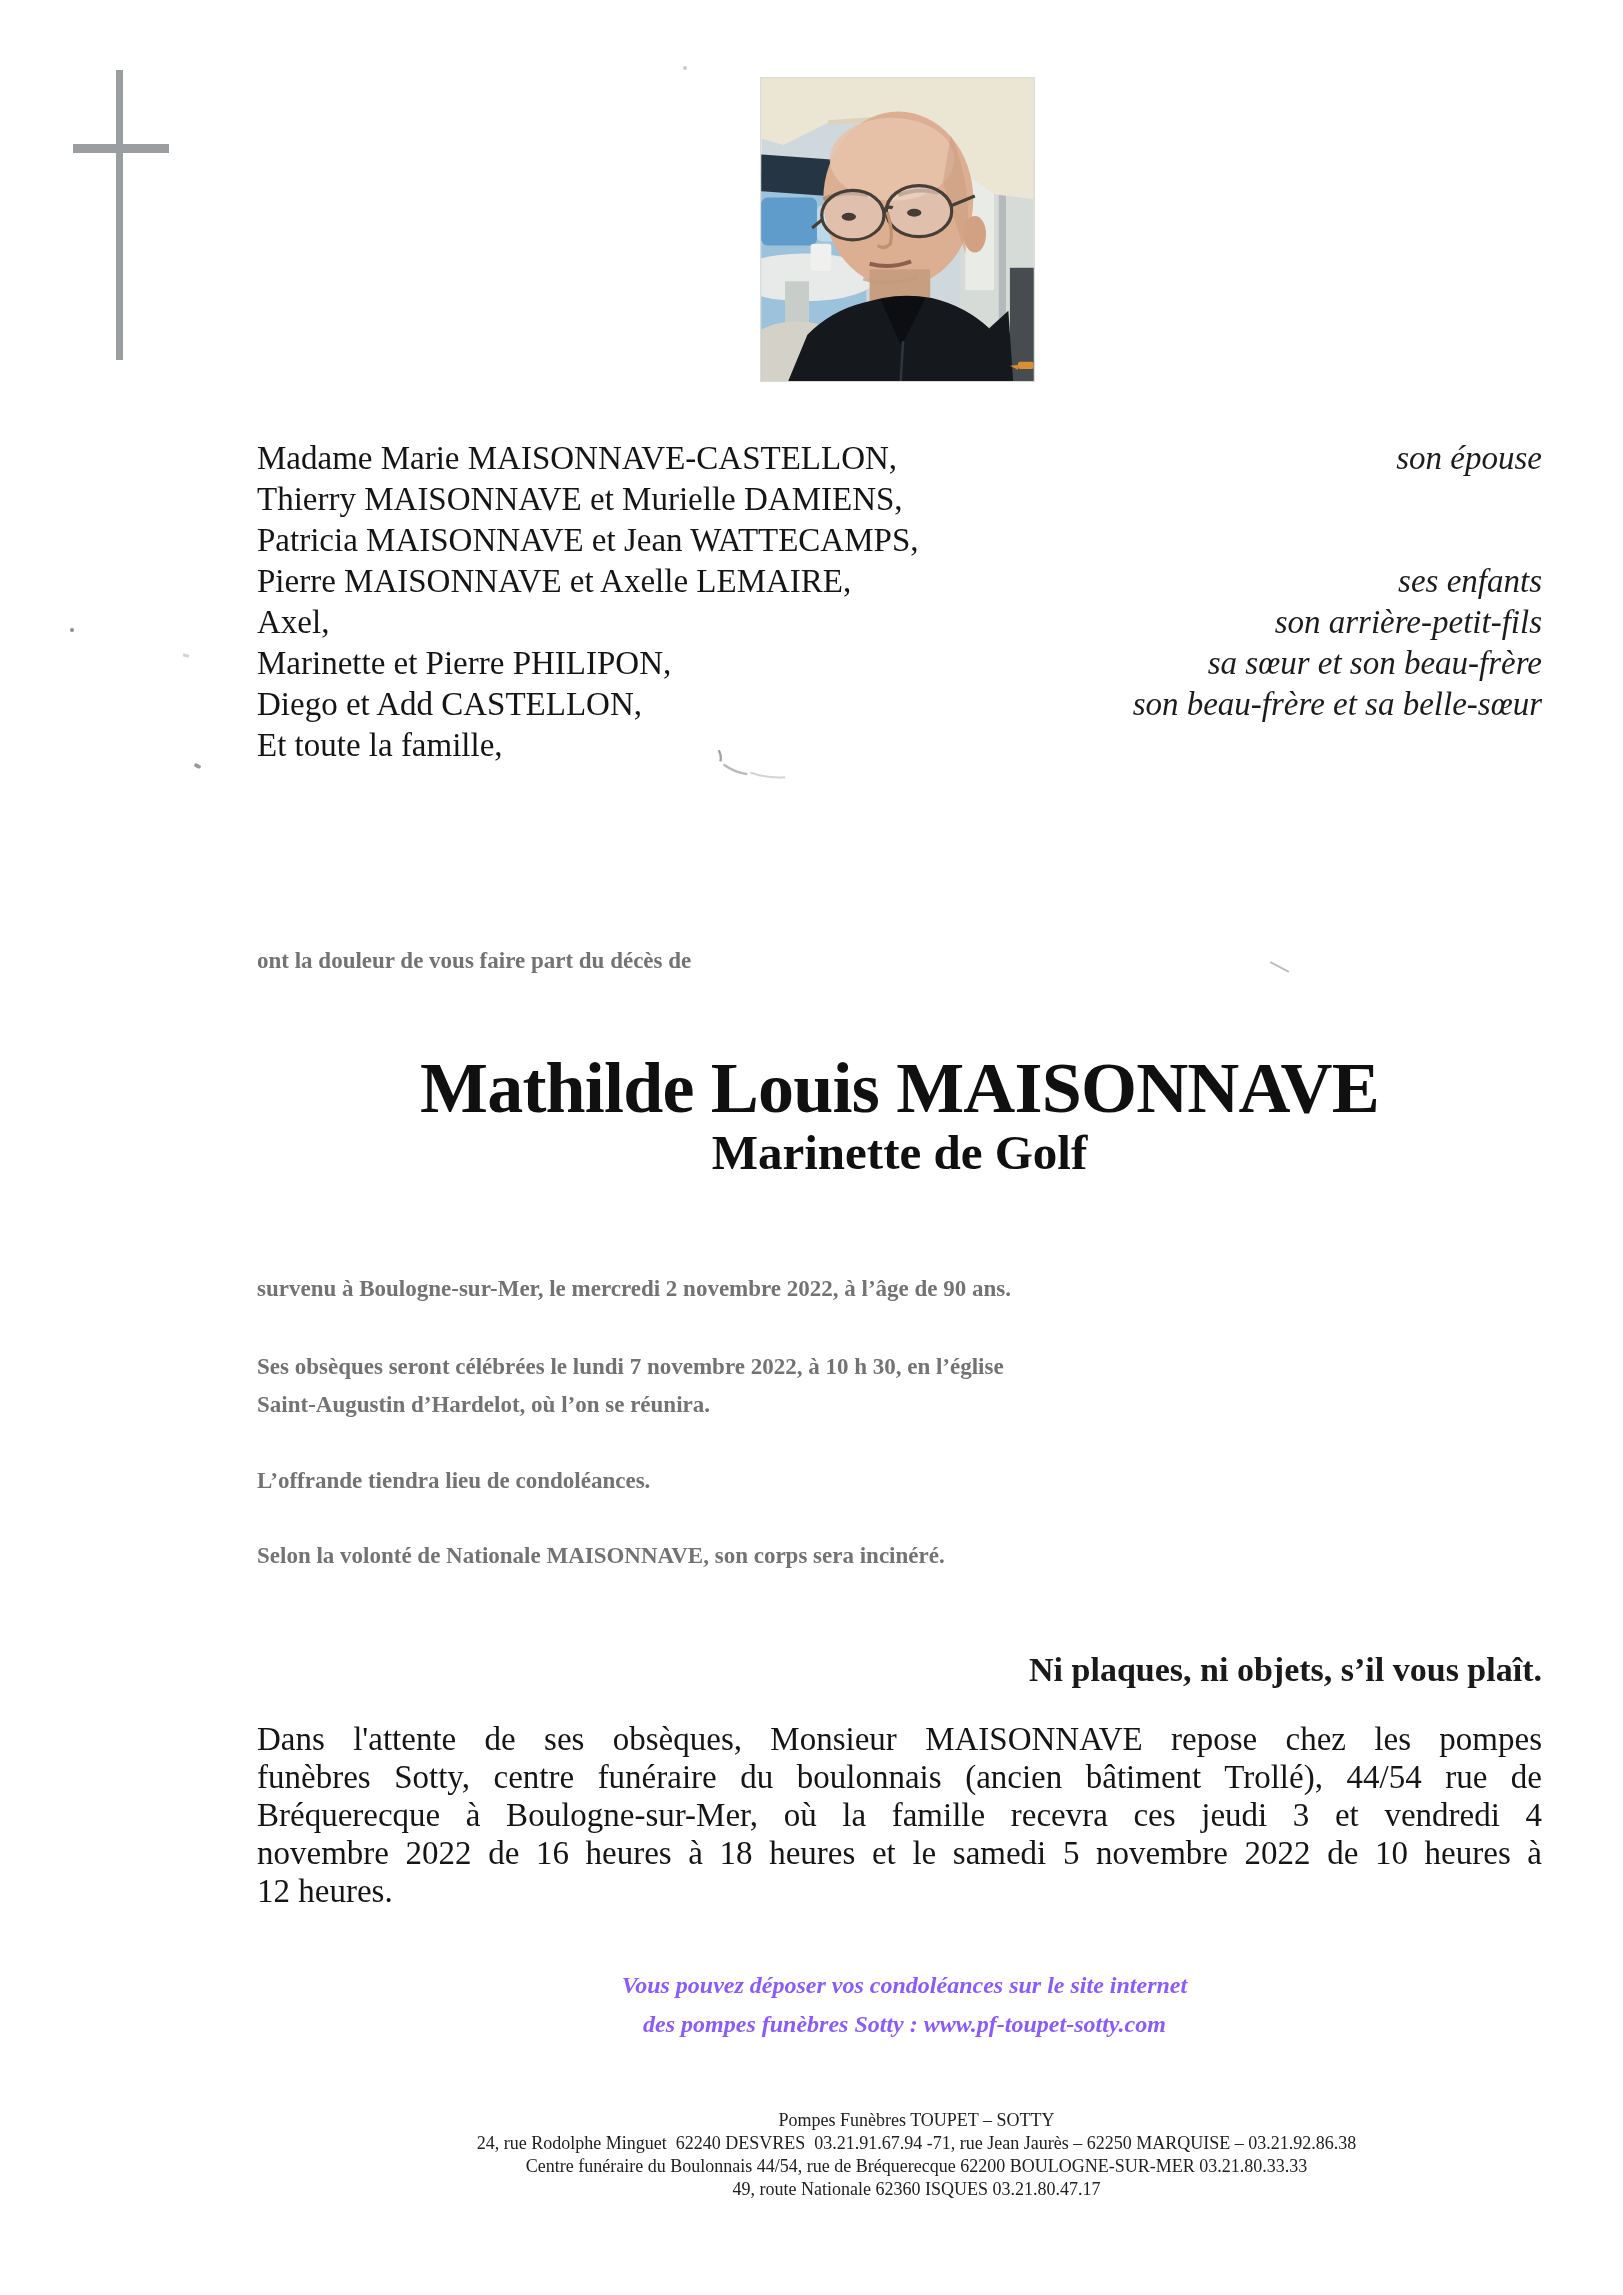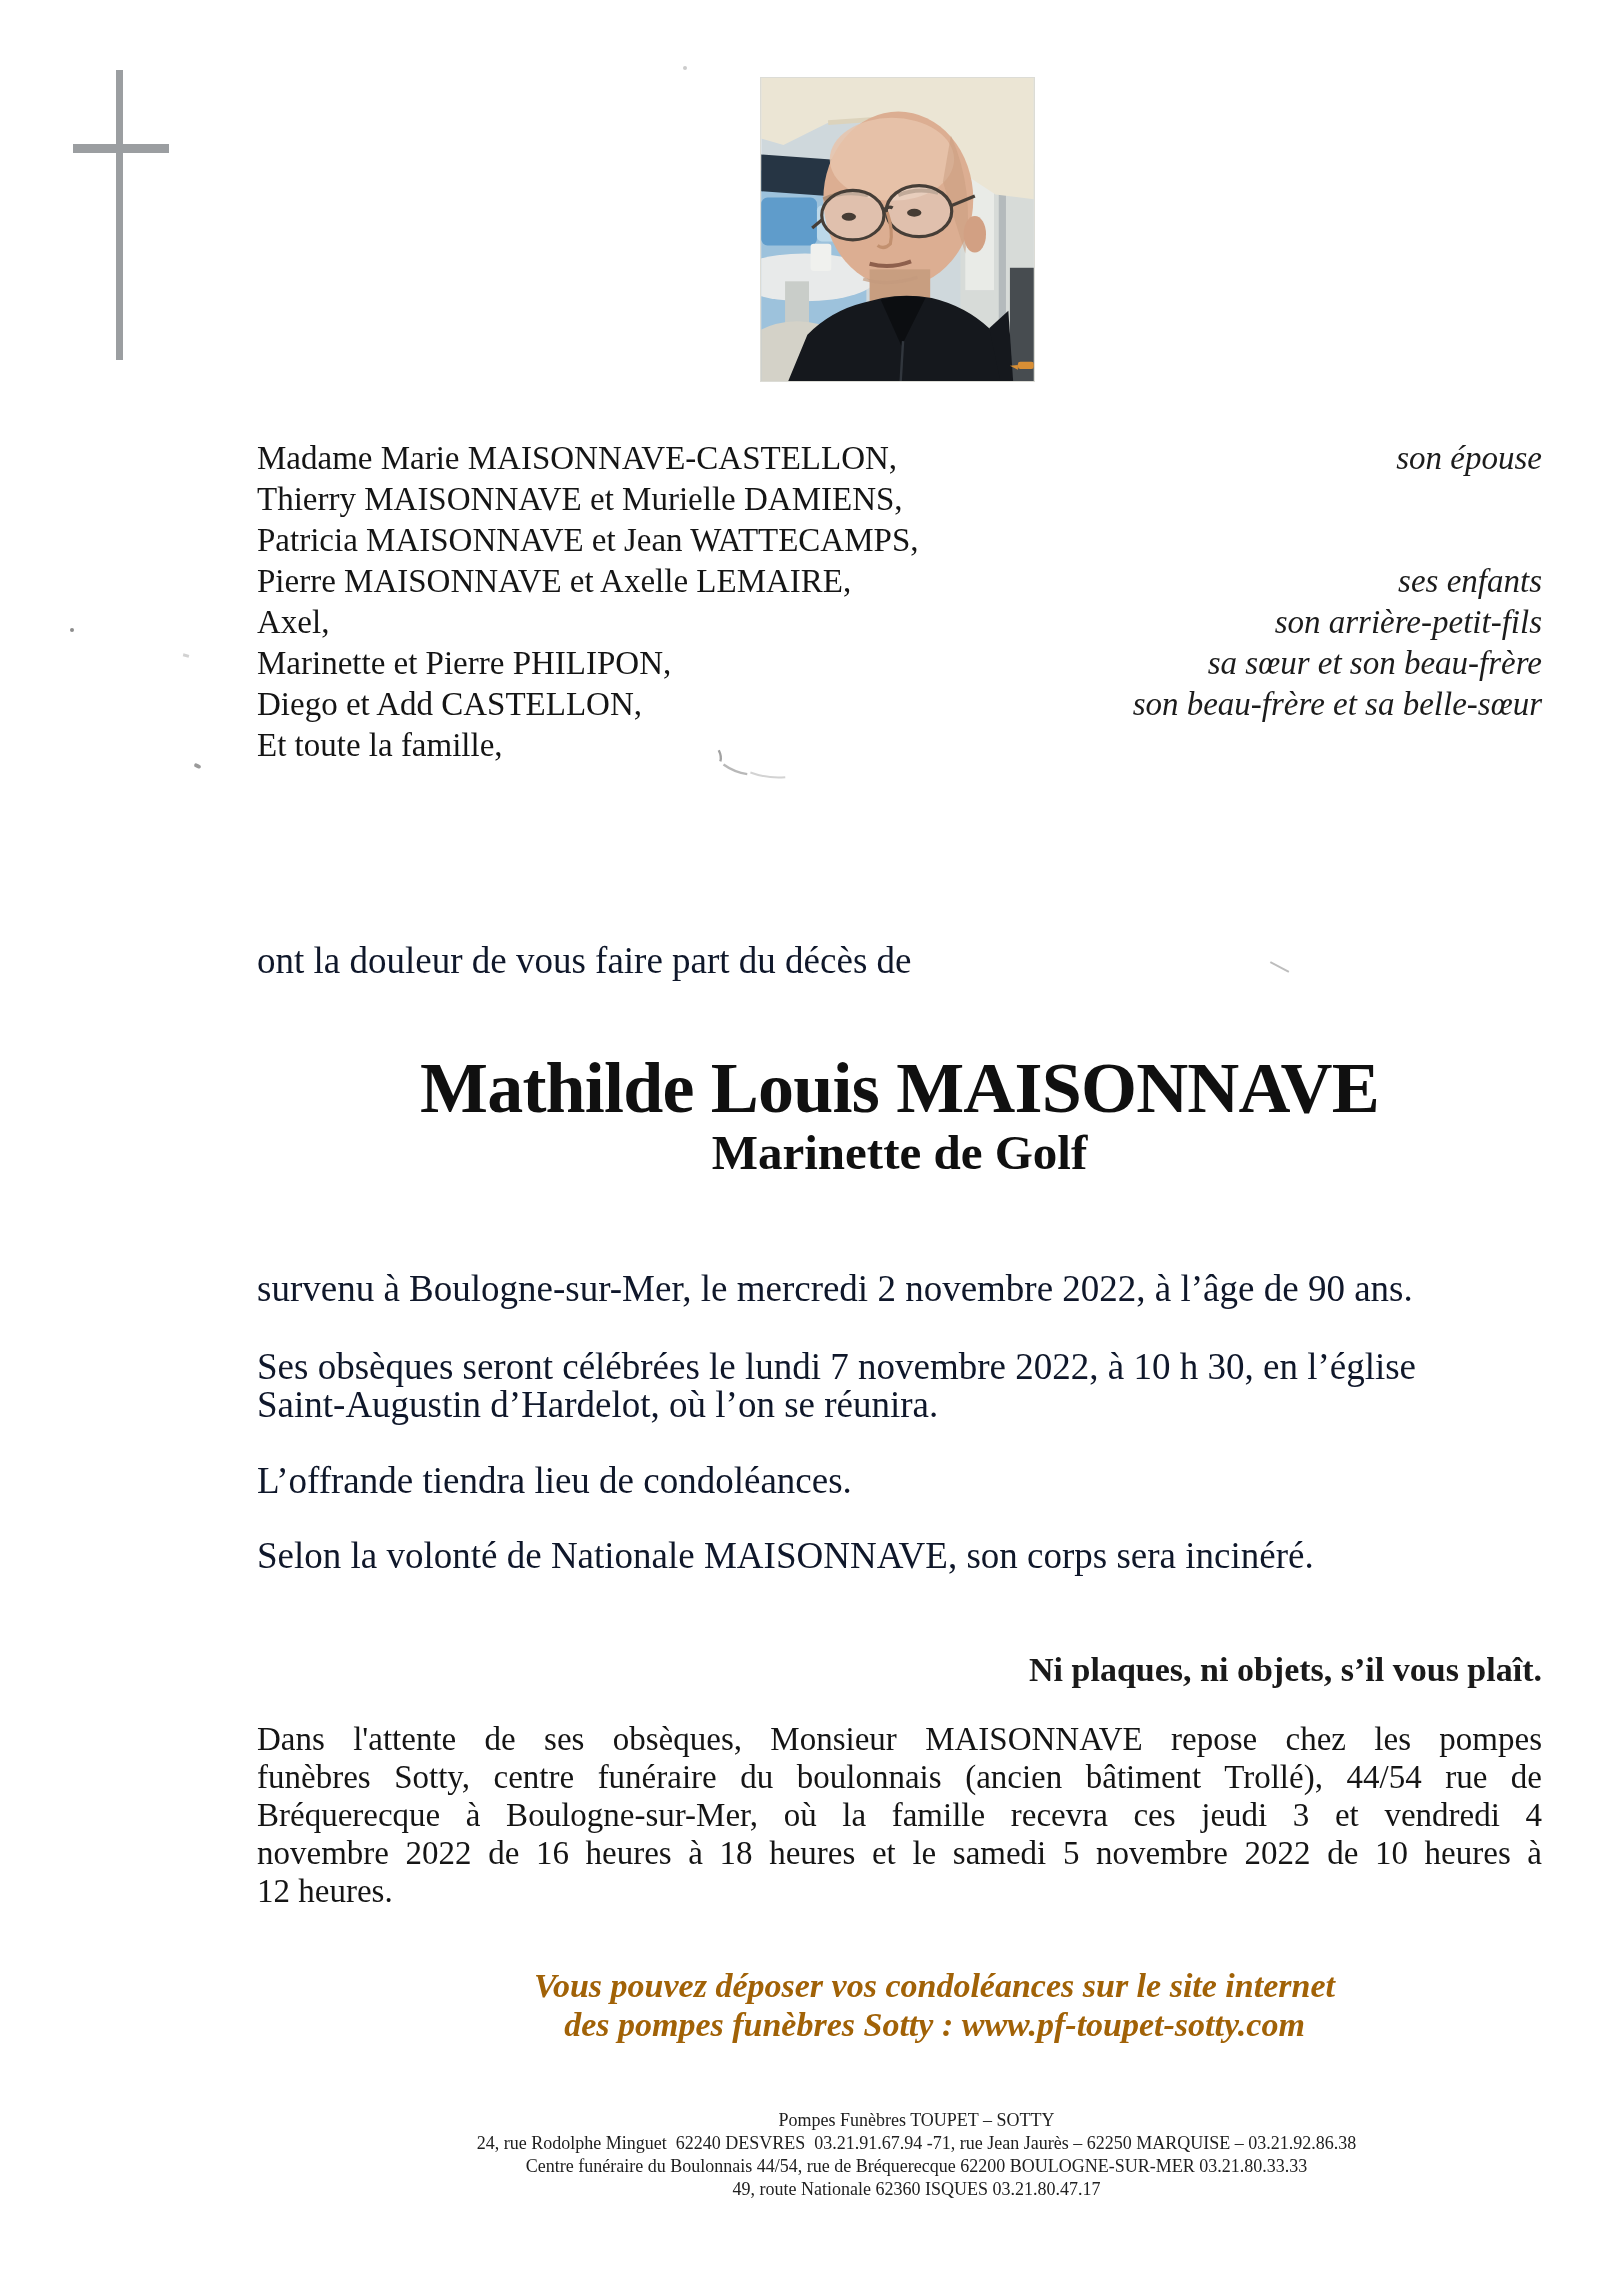--- a/index.html
+++ b/index.html
@@ -14,34 +14,34 @@
   .cross-h{left:73px;top:144px;width:96px;height:8.8px;background:#9b9ea1;}
   
   .portrait{left:761px;top:78px;width:273px;height:303px;outline:0.8px solid #dcdcd6;}
   .portrait svg{display:block;width:100%;height:100%;}
   
   .family{left:257px;top:440px;width:1285px;}
   .fam-row{display:flex;justify-content:space-between;align-items:baseline;height:41px;font-size:33px;white-space:nowrap;}
   .fam-name{color:#151515;}
   .fam-rel{font-style:italic;color:#1c1c1c;}
   
-  .line42{font-size:37px;line-height:38px;color:#0f172a;white-space:nowrap;}
+  .line42{font-size:23px;line-height:38px;color:#737373;white-space:nowrap;font-weight:bold;}
   .col{left:257px;width:1285px;}
   .intro{top:942px;}
   .deceased-name{top:1052px;text-align:center;font-size:72px;line-height:73px;font-weight:bold;color:#101010;letter-spacing:-0.8px;}
   .deceased-title{top:1127px;text-align:center;font-size:49px;line-height:51px;font-weight:bold;color:#101010;}
   .p-death{top:1270px;}
   .p-funeral{top:1348px;}
   .p-offering{top:1462px;}
   .p-cremation{top:1537px;}
   .p-request{top:1651px;text-align:right;font-weight:bold;font-size:34px;white-space:nowrap;}
   .wake{top:1720px;font-size:33px;line-height:38px;color:#151515;}
   .wake-line{text-align:justify;text-align-last:justify;}
   .wake-line.last{text-align-last:left;}
-  .condolences{left:292px;width:1285px;top:1966px;text-align:center;font-weight:bold;font-style:italic;font-size:34px;line-height:39px;color:#a16207;}
+  .condolences{left:262px;width:1285px;top:1966px;text-align:center;font-weight:bold;font-style:italic;font-size:24px;line-height:39px;color:#8b5cf6;}
   .footer{left:274px;width:1285px;top:2109px;text-align:center;font-size:18px;line-height:23px;color:#202020;}
   .footer div{white-space:pre;}
   
   .dot{border-radius:50%;}
   .a1{left:70px;top:628px;width:4px;height:4px;background:#8d8d8d;}
   .a2{left:183px;top:654px;width:5.6px;height:3.2px;background:#d2d2d2;transform:rotate(15deg);}
   .a3{left:194px;top:764px;width:7.2px;height:4px;background:#9a9a9a;transform:rotate(24deg);border-radius:40%;}
   .a4{left:683px;top:66px;width:4px;height:4px;background:#cccccc;}
   .a5{left:1269px;top:966px;width:21px;height:2.4px;background:#bdbdbd;transform:rotate(28deg);}
   .smudge-philipon{left:712px;top:744px;width:80px;height:38px;}

